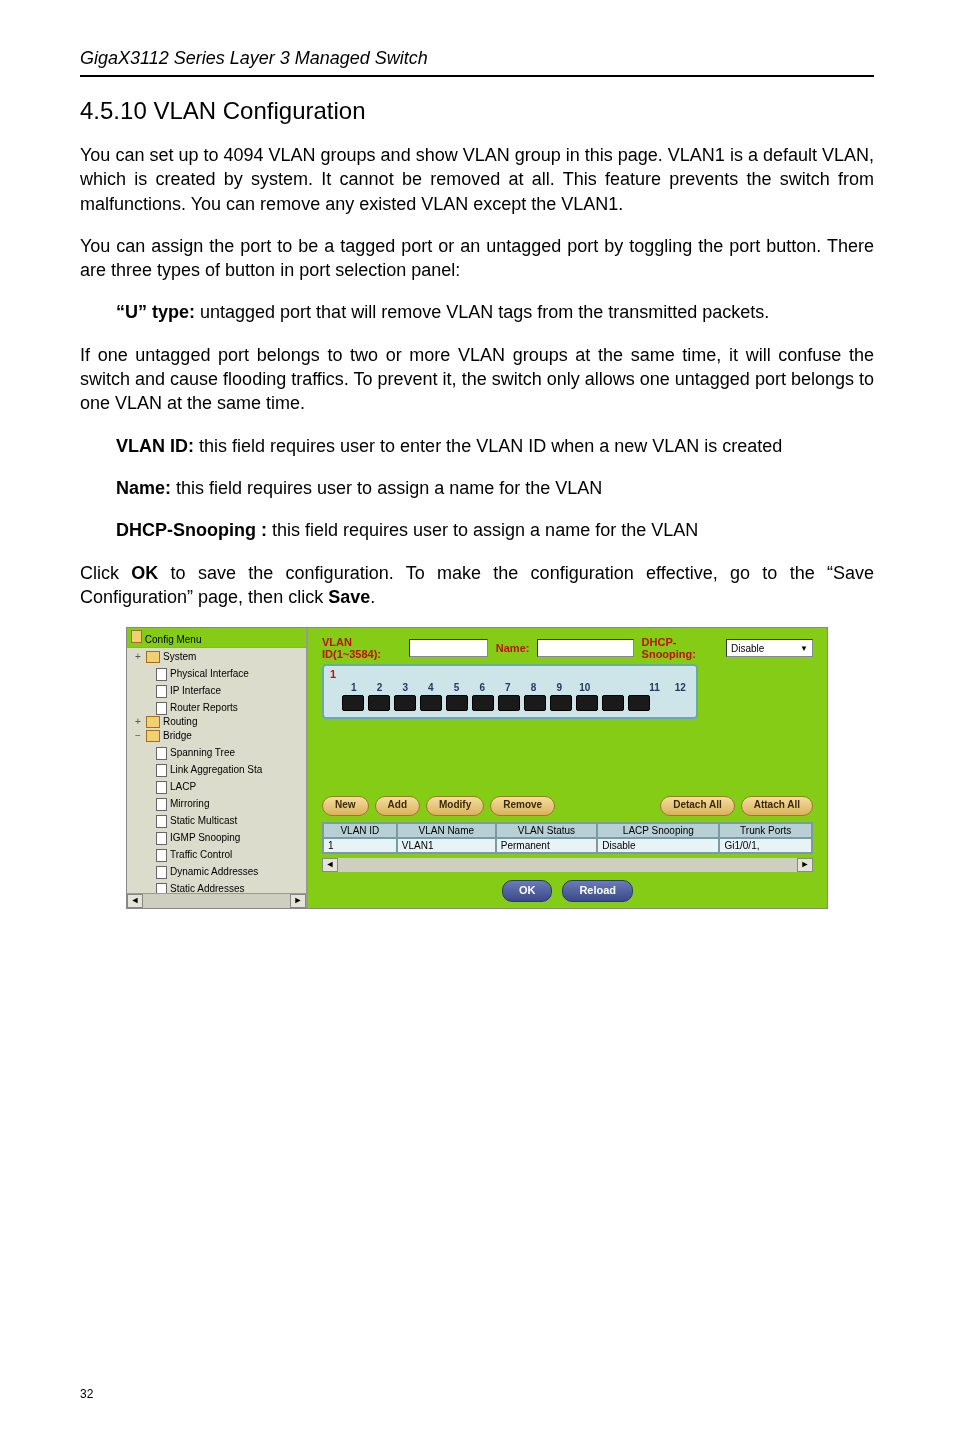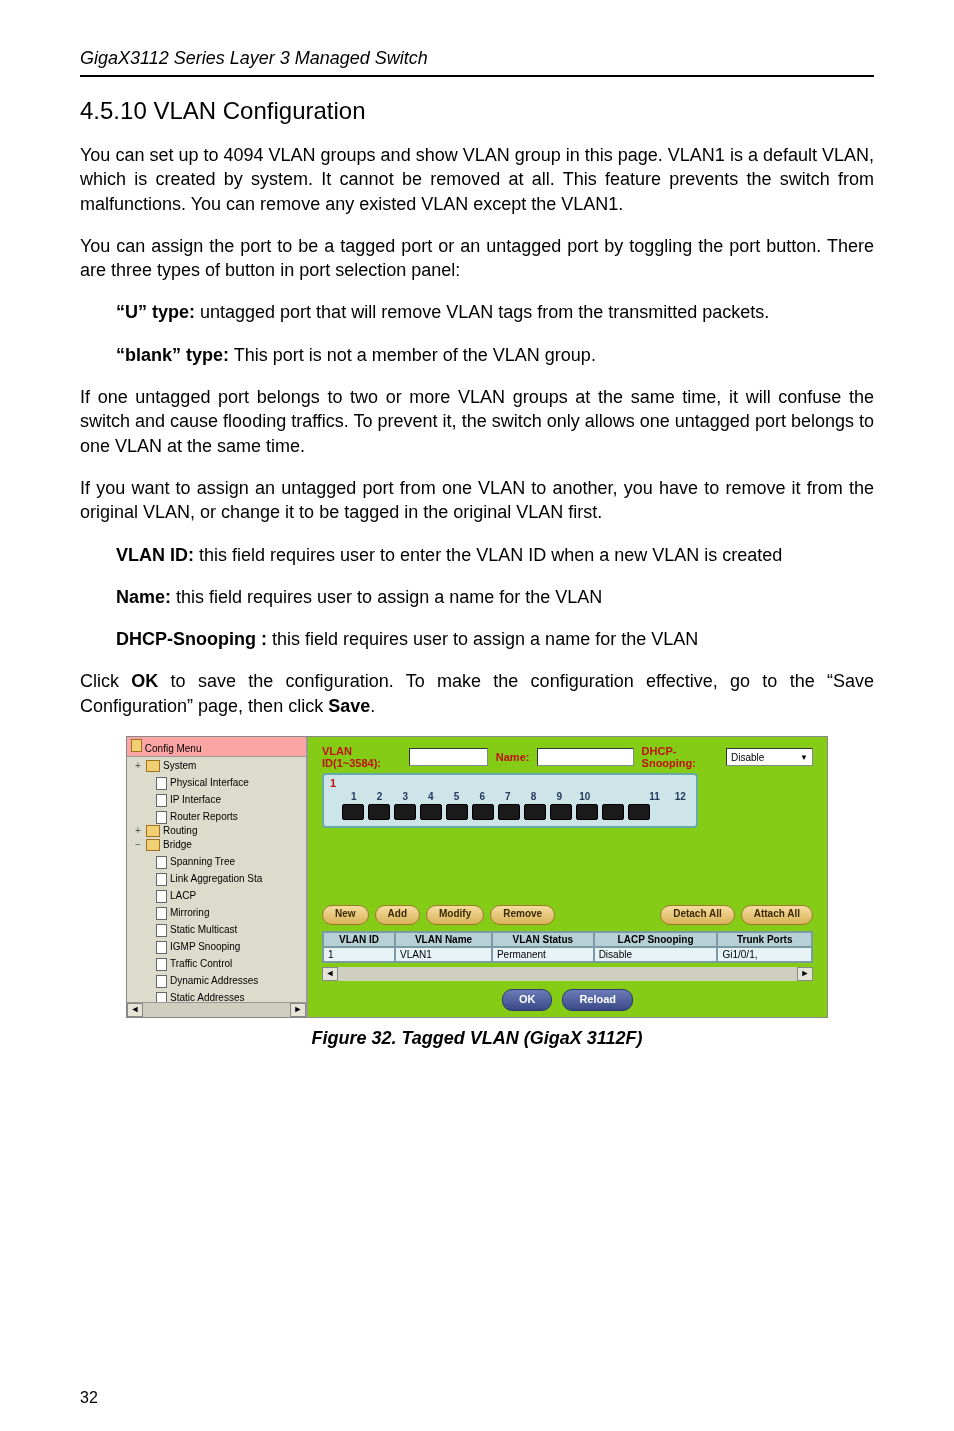--- a/index.html
+++ b/index.html
@@ -41,23 +41,23 @@
   .bold { font-weight: bold; }
   .figure-caption {
     text-align: center;
     font-weight: bold;
     font-style: italic;
     font-size: 18px;
     margin-top: 10px;
   }
   .page-number {
     position: absolute;
-    bottom: 24px;
+    bottom: 30px;
     left: 80px;
-    font-size: 16px;
+    font-size: 12px;
   }
 
   
   .app-shot {
     width: 700px;
     height: 280px;
     margin: 12px auto 0 auto;
     border: 1px solid #888;
     background: #000;
     display: flex;
@@ -69,21 +69,21 @@
 
   
   .tree-outer {
     width: 180px;
     background: #dcdccc;
     border-right: 2px solid #999;
     display: flex;
     flex-direction: column;
   }
   .tree-title {
-    background: #fca5a5;
+    background: #84cc16;
     padding: 2px 4px;
     border-bottom: 1px solid #999;
     font-size: 10px;
   }
   .tree-scroll {
     flex: 1;
     overflow: hidden;
     padding: 2px 0 2px 2px;
     background: #dcdccc;
   }
@@ -217,21 +217,21 @@
 
   .vlan-table {
     margin: 0 14px;
     border: 1px solid #7a9aa6;
   }
   .vlan-table thead th {
     background: #b6d0d6;
     border: 1px solid #7a9aa6;
     font-size: 10px;
     padding: 1px 4px;
-    font-weight: bold;
+    font-weight: normal;
     text-align: center;
   }
   .vlan-table tbody td {
     background: #e8f3f5;
     border: 1px solid #7a9aa6;
     font-size: 10px;
     padding: 1px 4px;
   }
 
   .bottom-btn-row {
@@ -271,27 +271,23 @@
 
   <p class="body">You can set up to 4094 VLAN groups and show VLAN group in this page. VLAN1 is a default VLAN, which is created by system. It cannot be removed at all. This feature prevents the switch from malfunctions. You can remove any existed VLAN except the VLAN1.</p>
 
   <p class="body">You can assign the port to be a tagged port or an untagged port by toggling the port button. There are three types of button in port selection panel:</p>
 
   <p class="body indent">
     <span class="bold">“U” type:</span><span> untagged port that will remove VLAN tags from the transmitted packets.</span>
   </p>
 
 
-  <p class="body indent">
-    <span class="bold">“blank” type:</span><span> This port is not a member of the VLAN group.</span>
-  </p>
 
   <p class="body">If one untagged port belongs to two or more VLAN groups at the same time, it will confuse the switch and cause flooding traffics. To prevent it, the switch only allows one untagged port belongs to one VLAN at the same time.</p>
 
-  <p class="body">If you want to assign an untagged port from one VLAN to another, you have to remove it from the original VLAN, or change it to be tagged in the original VLAN first.</p>
 
   <p class="body indent">
     <span class="bold">VLAN ID:</span><span> this field requires user to enter the VLAN ID when a new VLAN is created</span>
   </p>
 
   <p class="body indent">
     <span class="bold">Name:</span><span> this field requires user to assign a name for the VLAN</span>
   </p>
 
   <p class="body indent">
@@ -483,17 +479,16 @@
       </div>
 
       <div class="bottom-btn-row">
         <span class="pill-btn-dark">OK</span>
         <span class="pill-btn-dark">Reload</span>
       </div>
 
     </div>
   </div>
 
-  <div class="figure-caption">Figure 32. Tagged VLAN (GigaX 3112F)</div>
 
   <div class="page-number">32</div>
 
 </div>
 
 </body></html>

